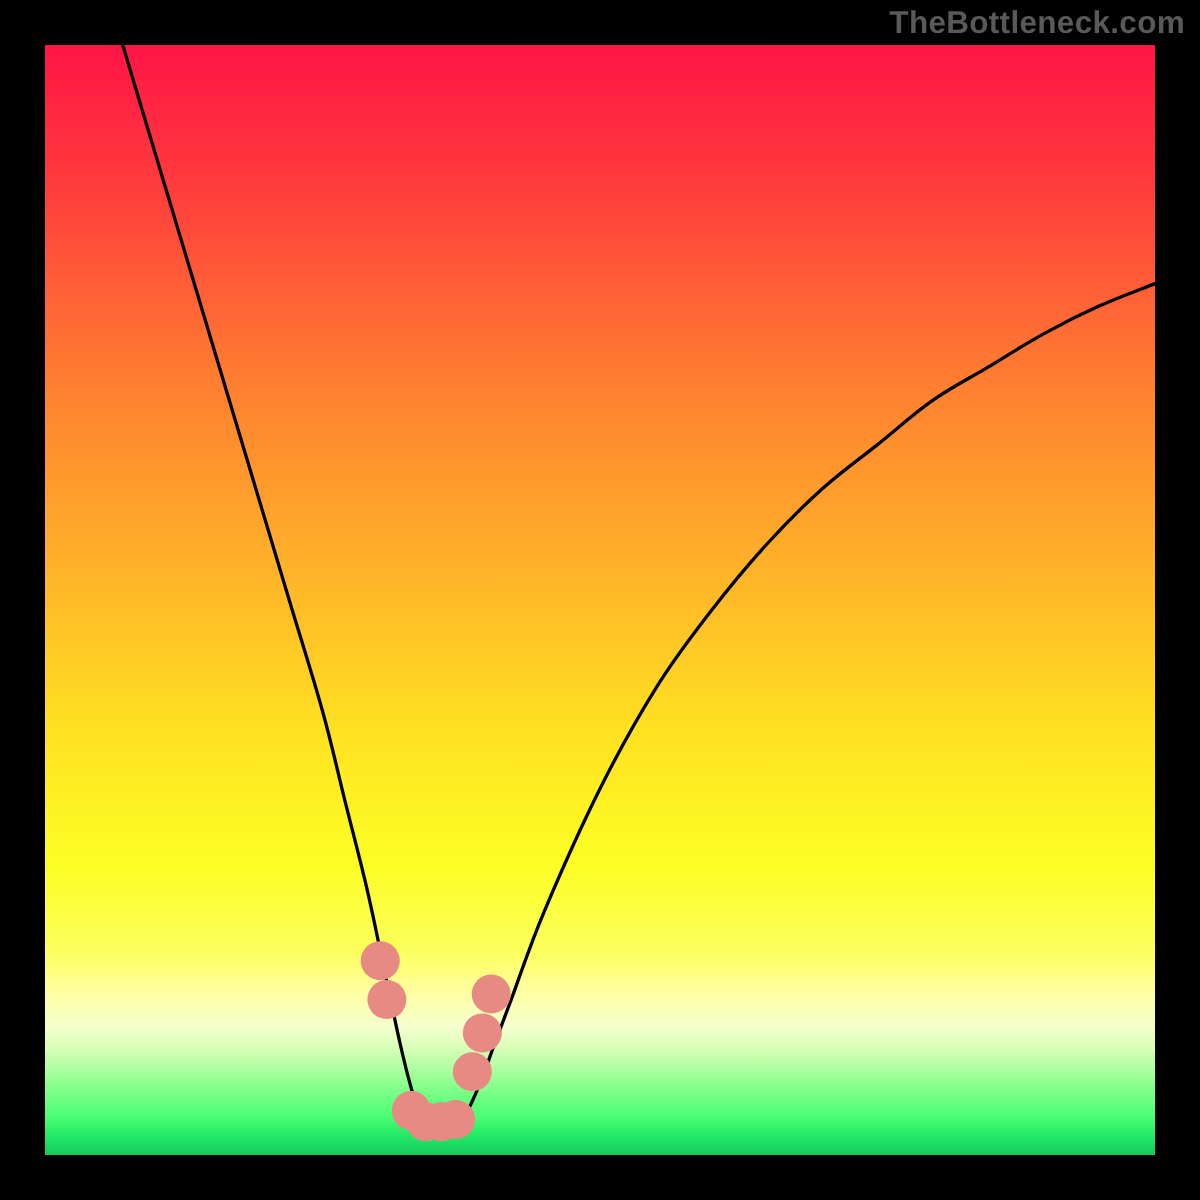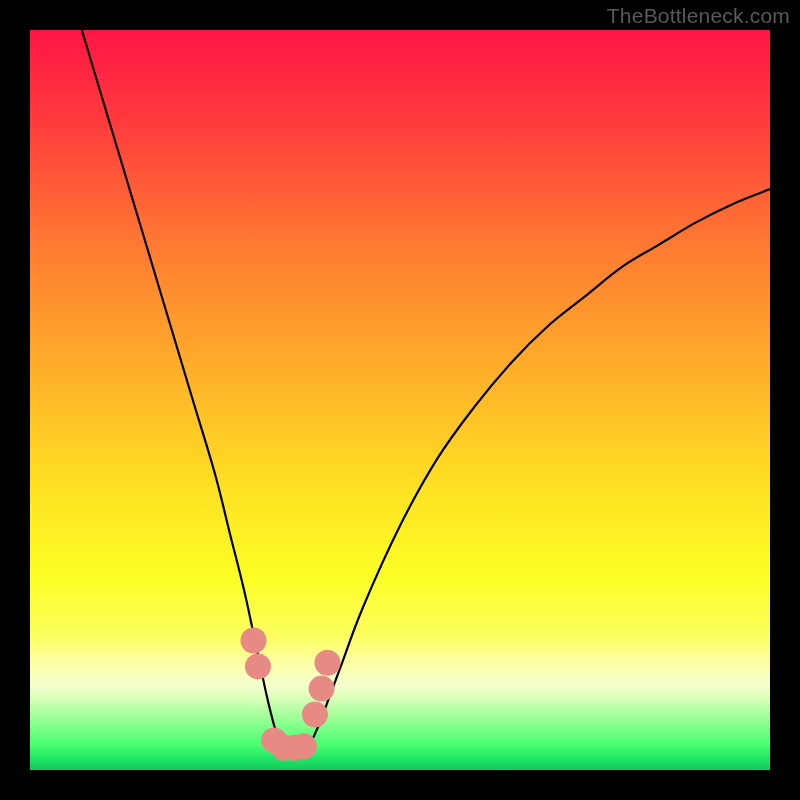--- a/index.html
+++ b/index.html
@@ -16,21 +16,21 @@
     height: 800px;
     background: #000;
     position: relative;
   }
   .watermark {
     position: absolute;
     top: 4px;
     right: 10px;
     color: #595959;
     font-size: 21px;
-    font-weight: 400;
+    font-weight: 700;
     letter-spacing: 0.2px;
     z-index: 10;
   }
   .plot-wrap {
     position: absolute;
     left: 30px;
     top: 30px;
     width: 740px;
     height: 740px;
   }

